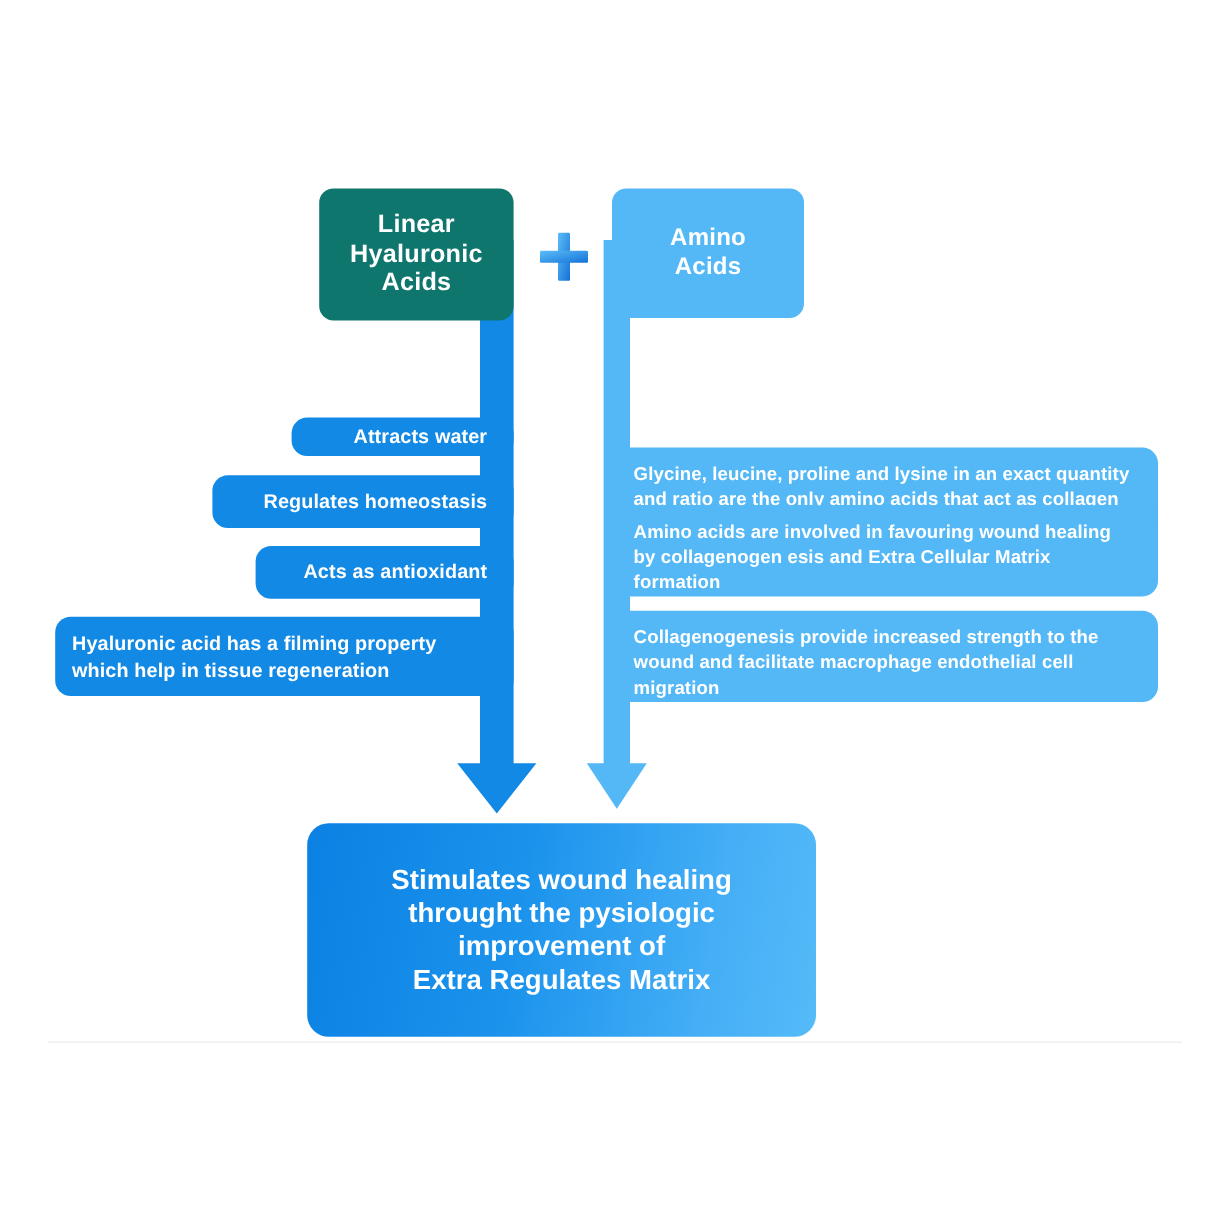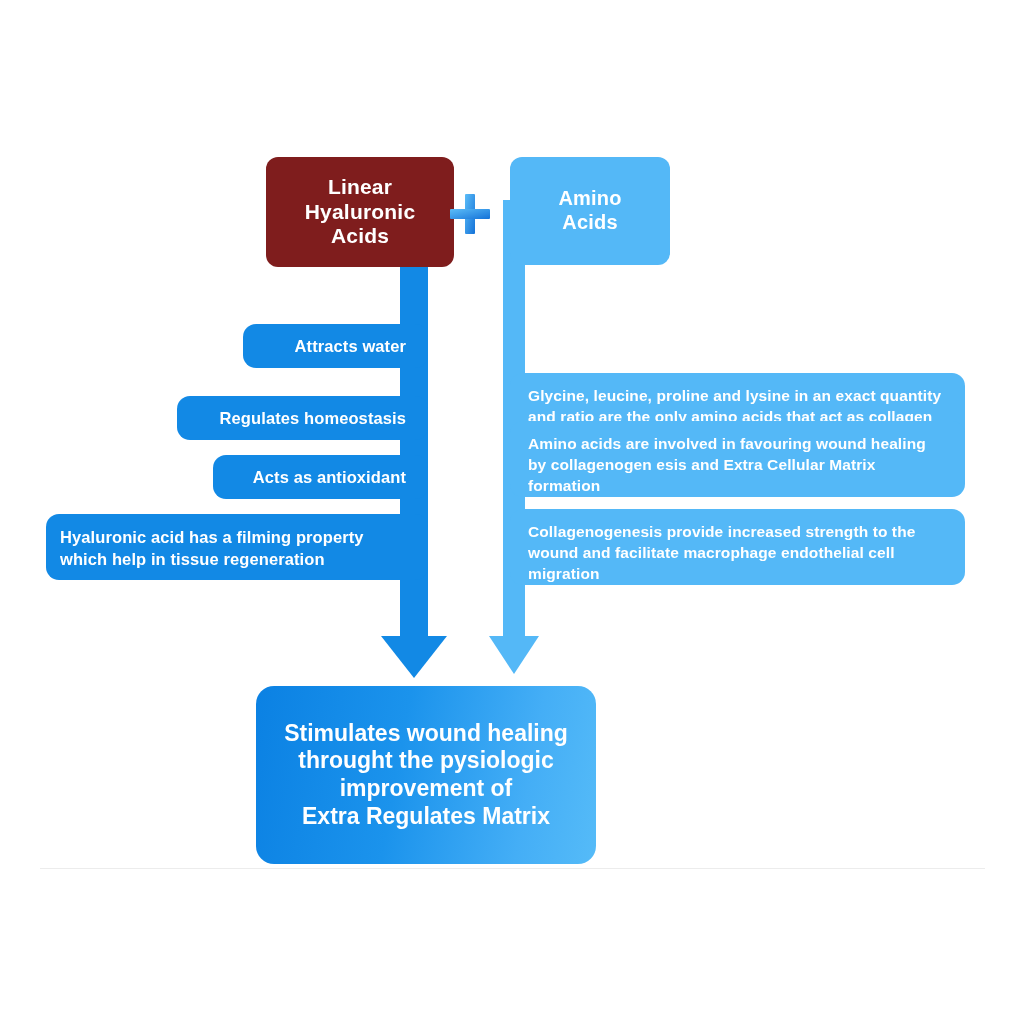--- a/index.html
+++ b/index.html
@@ -67,23 +67,23 @@
     justify-content: center;
     text-align: center;
     color: #ffffff;
     font-weight: bold;
     line-height: 1.18;
     box-sizing: border-box;
   }
   .src-left {
     left: 266px;
     top: 157px;
-    width: 188px;
+    width: 162px;
     height: 110px;
-    background: #7f1d1d;
+    background: #0f766e;
     font-size: 21px;
     letter-spacing: .2px;
   }
   .src-right {
     left: 510px;
     top: 157px;
     width: 160px;
     height: 108px;
     background: #54B8F7;
     font-size: 20px;
@@ -109,21 +109,21 @@
     display: flex;
     align-items: center;
   }
   .pill-left {
     background: #1289E5;
     font-size: 16.5px;
     justify-content: flex-end;
     padding-right: 22px;
     letter-spacing: .1px;
   }
-  .pill-left.l1 { left: 243px; top: 324px; width: 185px; height: 44px; }
+  .pill-left.l1 { left: 243px; top: 348px; width: 185px; height: 32px; }
   .pill-left.l2 { left: 177px; top: 396px; width: 251px; height: 44px; }
   .pill-left.l3 { left: 213px; top: 455px; width: 215px; height: 44px; }
   .pill-left.l4 {
     left: 46px; top: 514px; width: 382px; height: 66px;
     justify-content: flex-start;
     padding-left: 14px; padding-right: 14px;
     line-height: 1.32;
     display: block;
     padding-top: 13px;
   }
@@ -140,21 +140,21 @@
   }
   .pill-right.r1 { top: 333px; width: 455px; height: 76px; padding-top: 13px; margin-top: 40px; }
   .pill-right.r2 { top: 421px; width: 455px; height: 76px; padding-top: 13px; }
   .pill-right.r3 { top: 509px; width: 455px; height: 76px; padding-top: 13px; }
 
   
   .result-box {
     position: absolute;
     left: 256px;
     top: 686px;
-    width: 340px;
+    width: 424px;
     height: 178px;
     border-radius: 18px;
     background: linear-gradient(100deg, #0B81E3 0%, #1B93EC 42%, #44AEF6 78%, #55BBF8 100%);
     color: #ffffff;
     font-weight: bold;
     font-size: 23px;
     line-height: 1.2;
     display: flex;
     align-items: center;
     justify-content: center;

